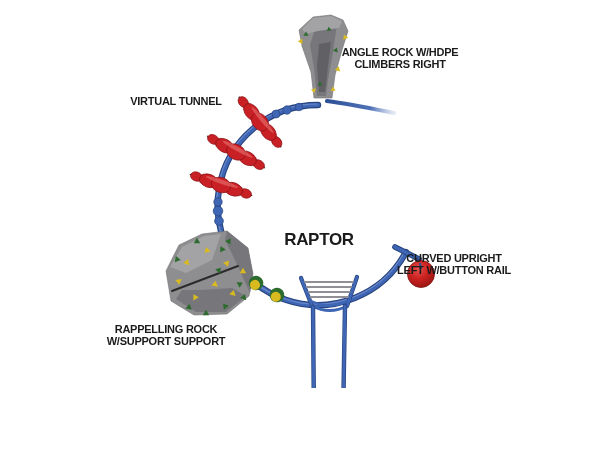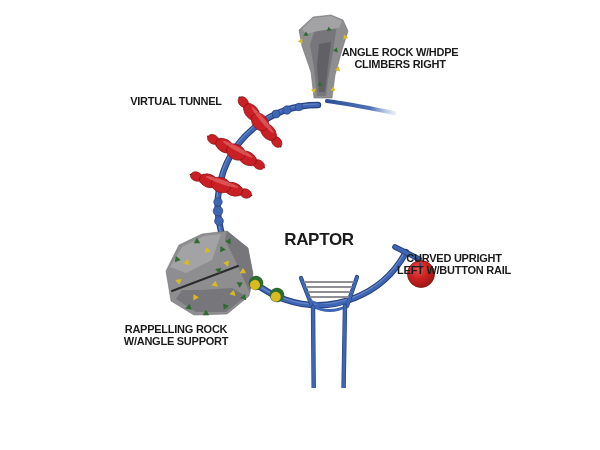--- a/index.html
+++ b/index.html
@@ -185,19 +185,19 @@
     <span class="ln">VIRTUAL TUNNEL</span>
   </div>
 
   <div class="title" style="left:319px;top:192px;margin-top:38px;">RAPTOR</div>
 
   <div class="label" style="left:454px;top:218px;margin-top:34px;">
     <span class="ln">CURVED UPRIGHT</span>
     <span class="ln">LEFT W/BUTTON RAIL</span>
   </div>
 
-  <div class="label" style="left:176px;top:323px;">
+  <div class="label" style="left:166px;top:323px;">
     <span class="ln">RAPPELLING ROCK</span>
-    <span class="ln">W/ANGLE SUPPORT</span>
+    <span class="ln">W/SUPPORT SUPPORT</span>
   </div>
 
 
 </div>
 
 </body></html>

